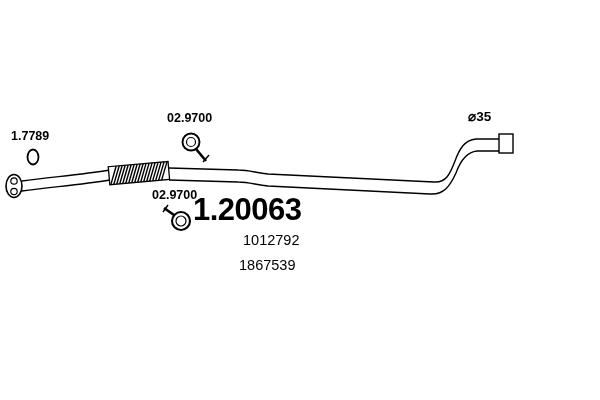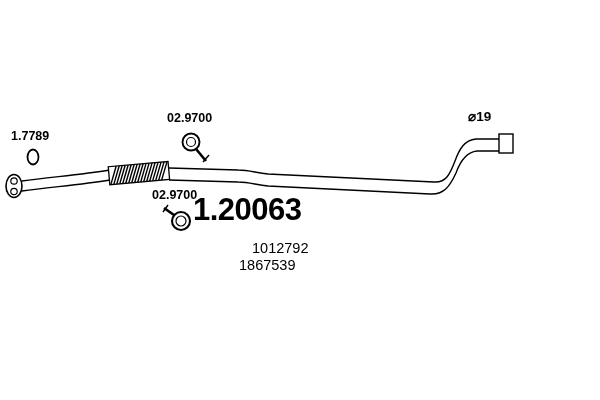--- a/index.html
+++ b/index.html
@@ -41,21 +41,21 @@
     letter-spacing: -0.5px;
     line-height: 1;
   }
   .lbl-oe {
     position: absolute;
     color: #000;
     font-weight: 400;
     font-size: 14.5px;
     line-height: 1;
   }
-  .lbl-oe1 { left: 252px; top: 233px; margin-top: 8px; }
+  .lbl-oe1 { left: 243px; top: 233px; }
   .lbl-oe2 { left: 239px; top: 258px; }
 </style>
 </head>
 <body>
 
 <div id="stage">
 
   <svg id="drawing" width="600" height="400" viewBox="0 0 600 400" xmlns="http://www.w3.org/2000/svg">
 
     <g>
@@ -118,21 +118,21 @@
       <circle cx="181" cy="221" r="5" fill="none" stroke="#000" stroke-width="1.2"></circle>
       <line x1="174" y1="215" x2="164" y2="208" stroke="#000" stroke-width="2.6"></line>
       <line x1="163" y1="212" x2="168" y2="205" stroke="#000" stroke-width="1.4"></line>
     </g>
   </svg>
 
   <div class="lbl lbl-gasket">1.7789</div>
 
   <div class="lbl lbl-clamp-t">02.9700</div>
 
-  <div class="lbl lbl-dia">⌀19</div>
+  <div class="lbl lbl-dia">⌀35</div>
 
   <div class="lbl lbl-clamp-b">02.9700</div>
 
   <div class="lbl-main">1.20063</div>
 
   <div class="lbl-oe lbl-oe1">1012792</div>
 
   <div class="lbl-oe lbl-oe2">1867539</div>
 
 </div>

